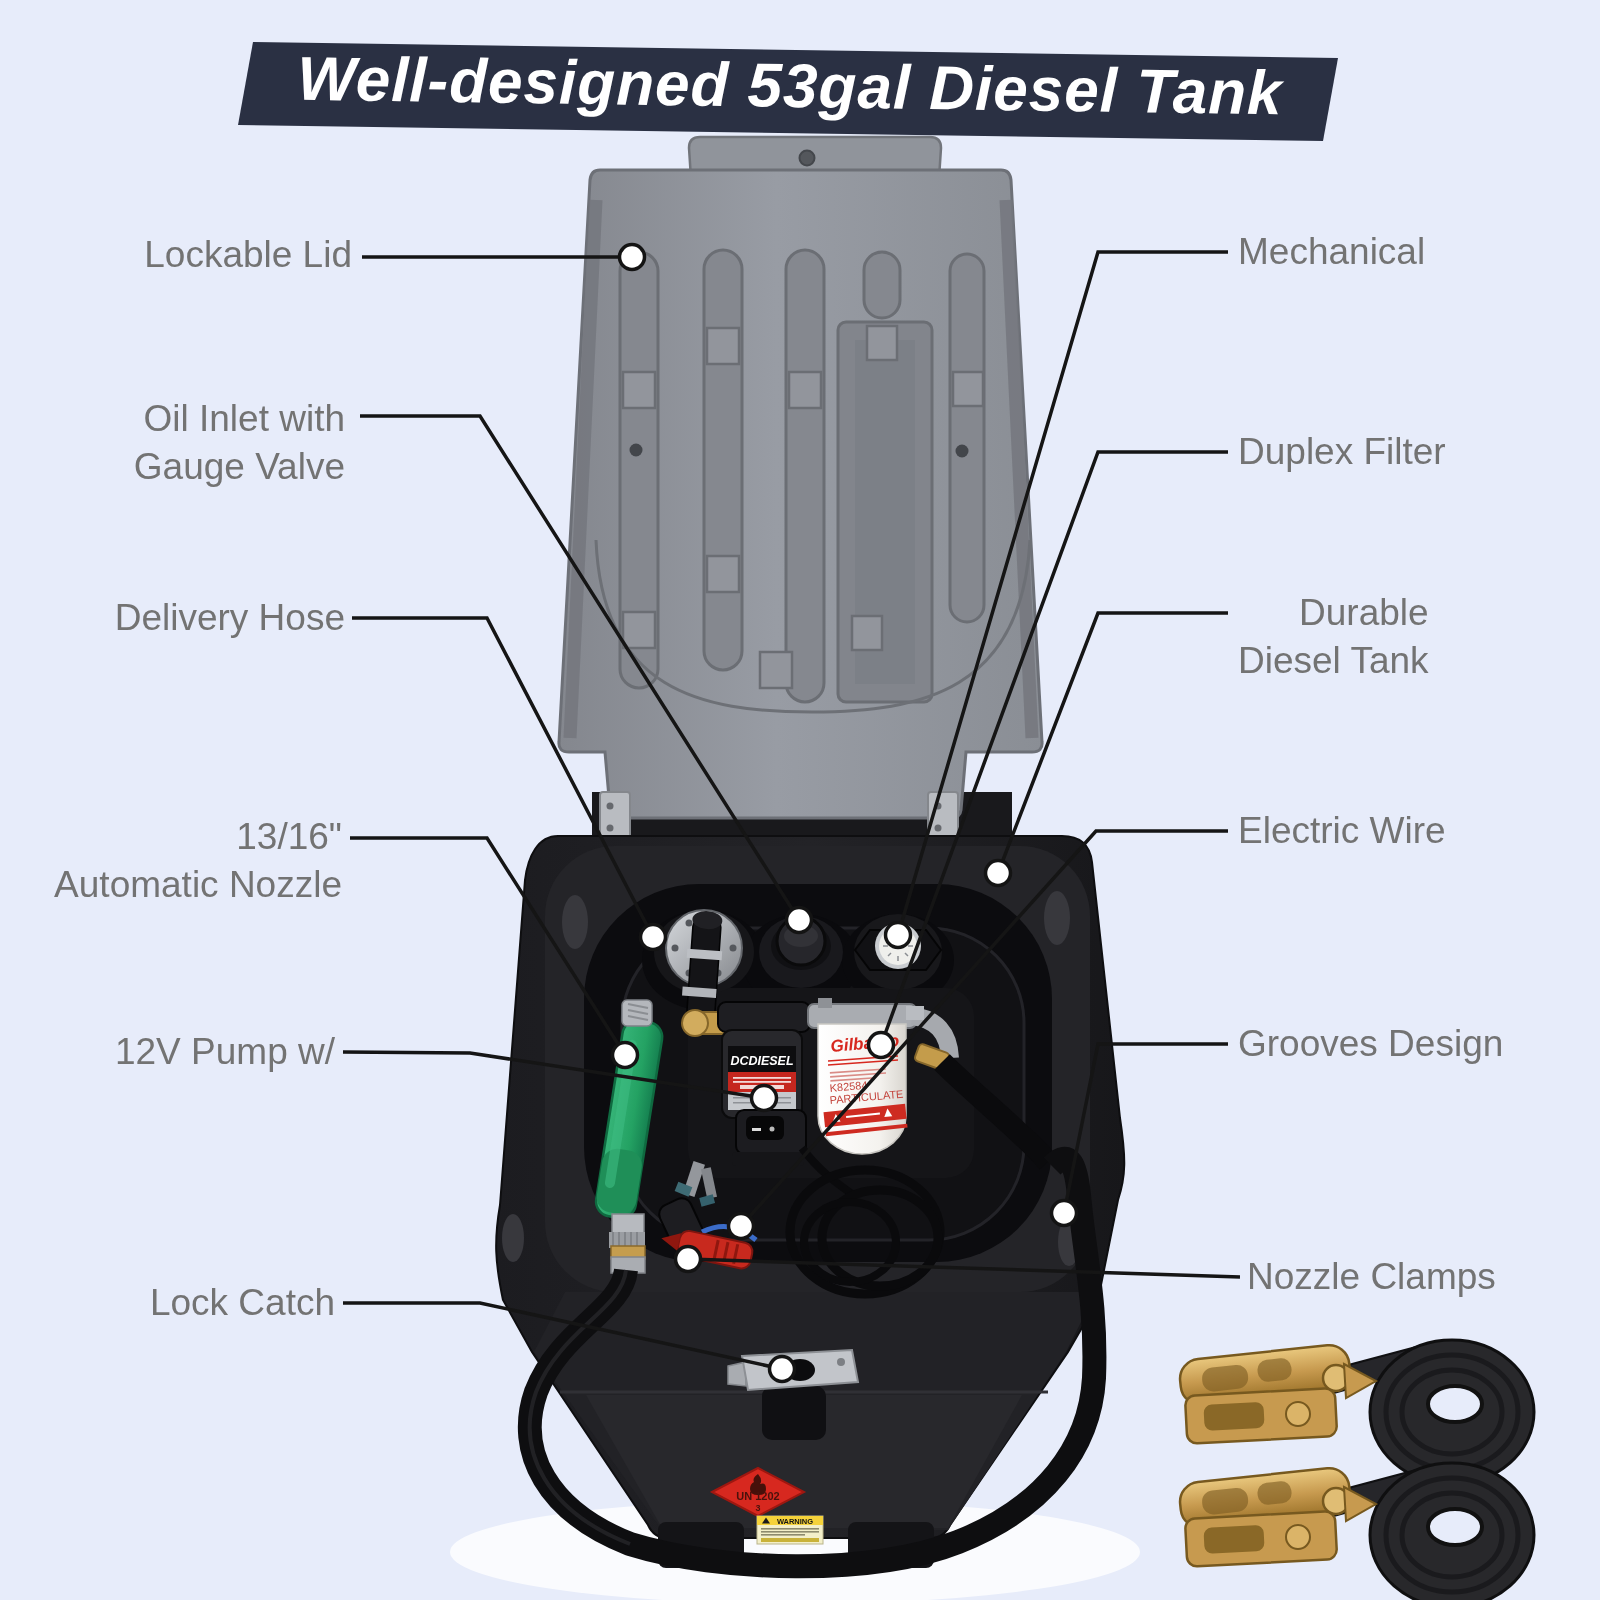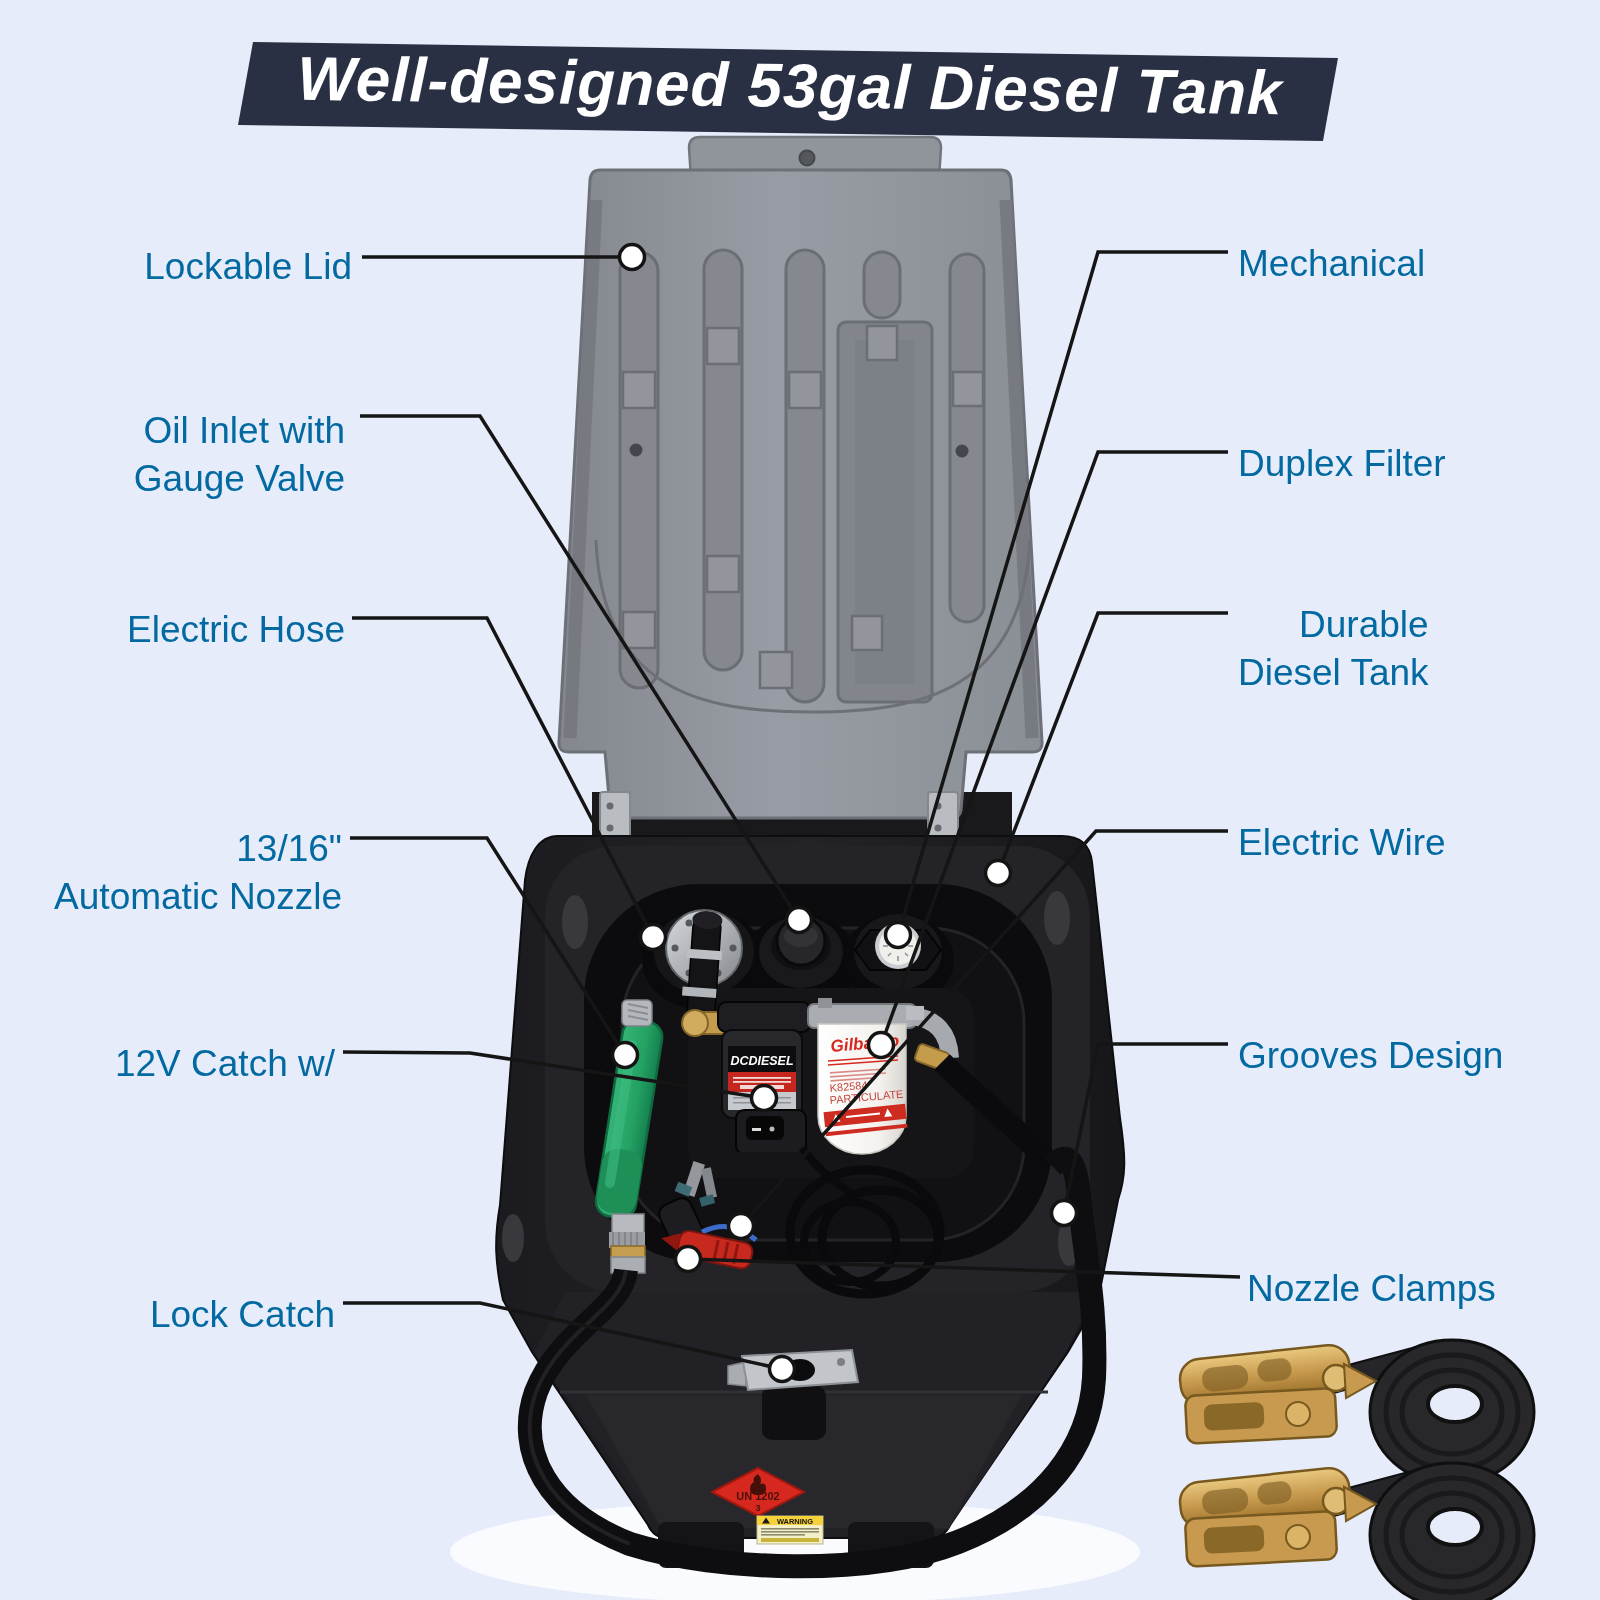--- a/index.html
+++ b/index.html
@@ -4,23 +4,22 @@
 <style>
   html,body{margin:0;padding:0;}
   body{
     width:1600px;height:1600px;position:relative;overflow:hidden;
     background:#e7ecfa;
     font-family:"Liberation Sans",sans-serif;
   }
   #scene{position:absolute;left:0;top:0;}
   .callout{
     position:absolute;
-    font-size:37px;line-height:48px;color:#0369a1;
+    font-size:37px;line-height:48px;color:#737373;
     white-space:nowrap;
-    margin-top:12px;
   }
   .callout .cl{display:block;}
   .left-side{text-align:right;}
   .right-side{text-align:right;}
   #co-lockable-lid{top:231px;right:1248px;}
   #co-oil-inlet{top:395px;right:1255px;}
   #co-delivery-hose{top:594px;right:1255px;}
   #co-automatic-nozzle{top:813px;right:1258px;}
   #co-pump{top:1028px;right:1265px;}
   #co-lock-catch{top:1279px;right:1265px;}
@@ -393,28 +392,28 @@
 <div id="banner-title">Well-designed 53gal Diesel Tank</div>
 
 <div class="callout left-side" id="co-lockable-lid">
   <span class="cl">Lockable Lid</span>
 </div>
 <div class="callout left-side" id="co-oil-inlet">
   <span class="cl">Oil Inlet with</span>
   <span class="cl">Gauge Valve</span>
 </div>
 <div class="callout left-side" id="co-delivery-hose">
-  <span class="cl">Electric Hose</span>
+  <span class="cl">Delivery Hose</span>
 </div>
 <div class="callout left-side" id="co-automatic-nozzle">
   <span class="cl">13/16"</span>
   <span class="cl">Automatic Nozzle</span>
 </div>
 <div class="callout left-side" id="co-pump">
-  <span class="cl">12V Catch w/</span>
+  <span class="cl">12V Pump w/</span>
 </div>
 <div class="callout left-side" id="co-lock-catch">
   <span class="cl">Lock Catch</span>
 </div>
 
 <div class="callout right-side" id="co-clock-gauge">
   <span class="cl">Mechanical</span>
 </div>
 <div class="callout right-side" id="co-duplex-filter">
   <span class="cl">Duplex Filter</span>

